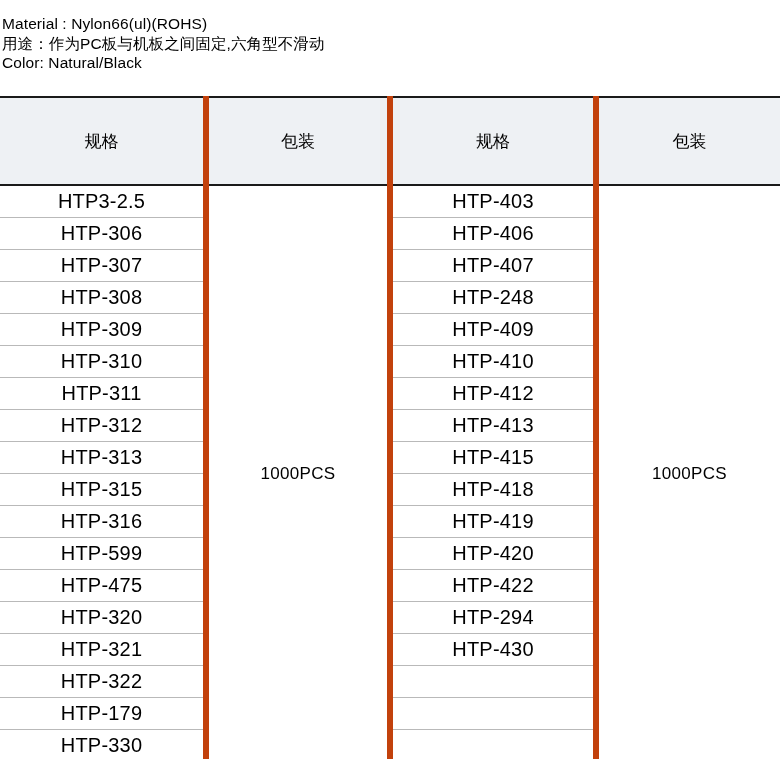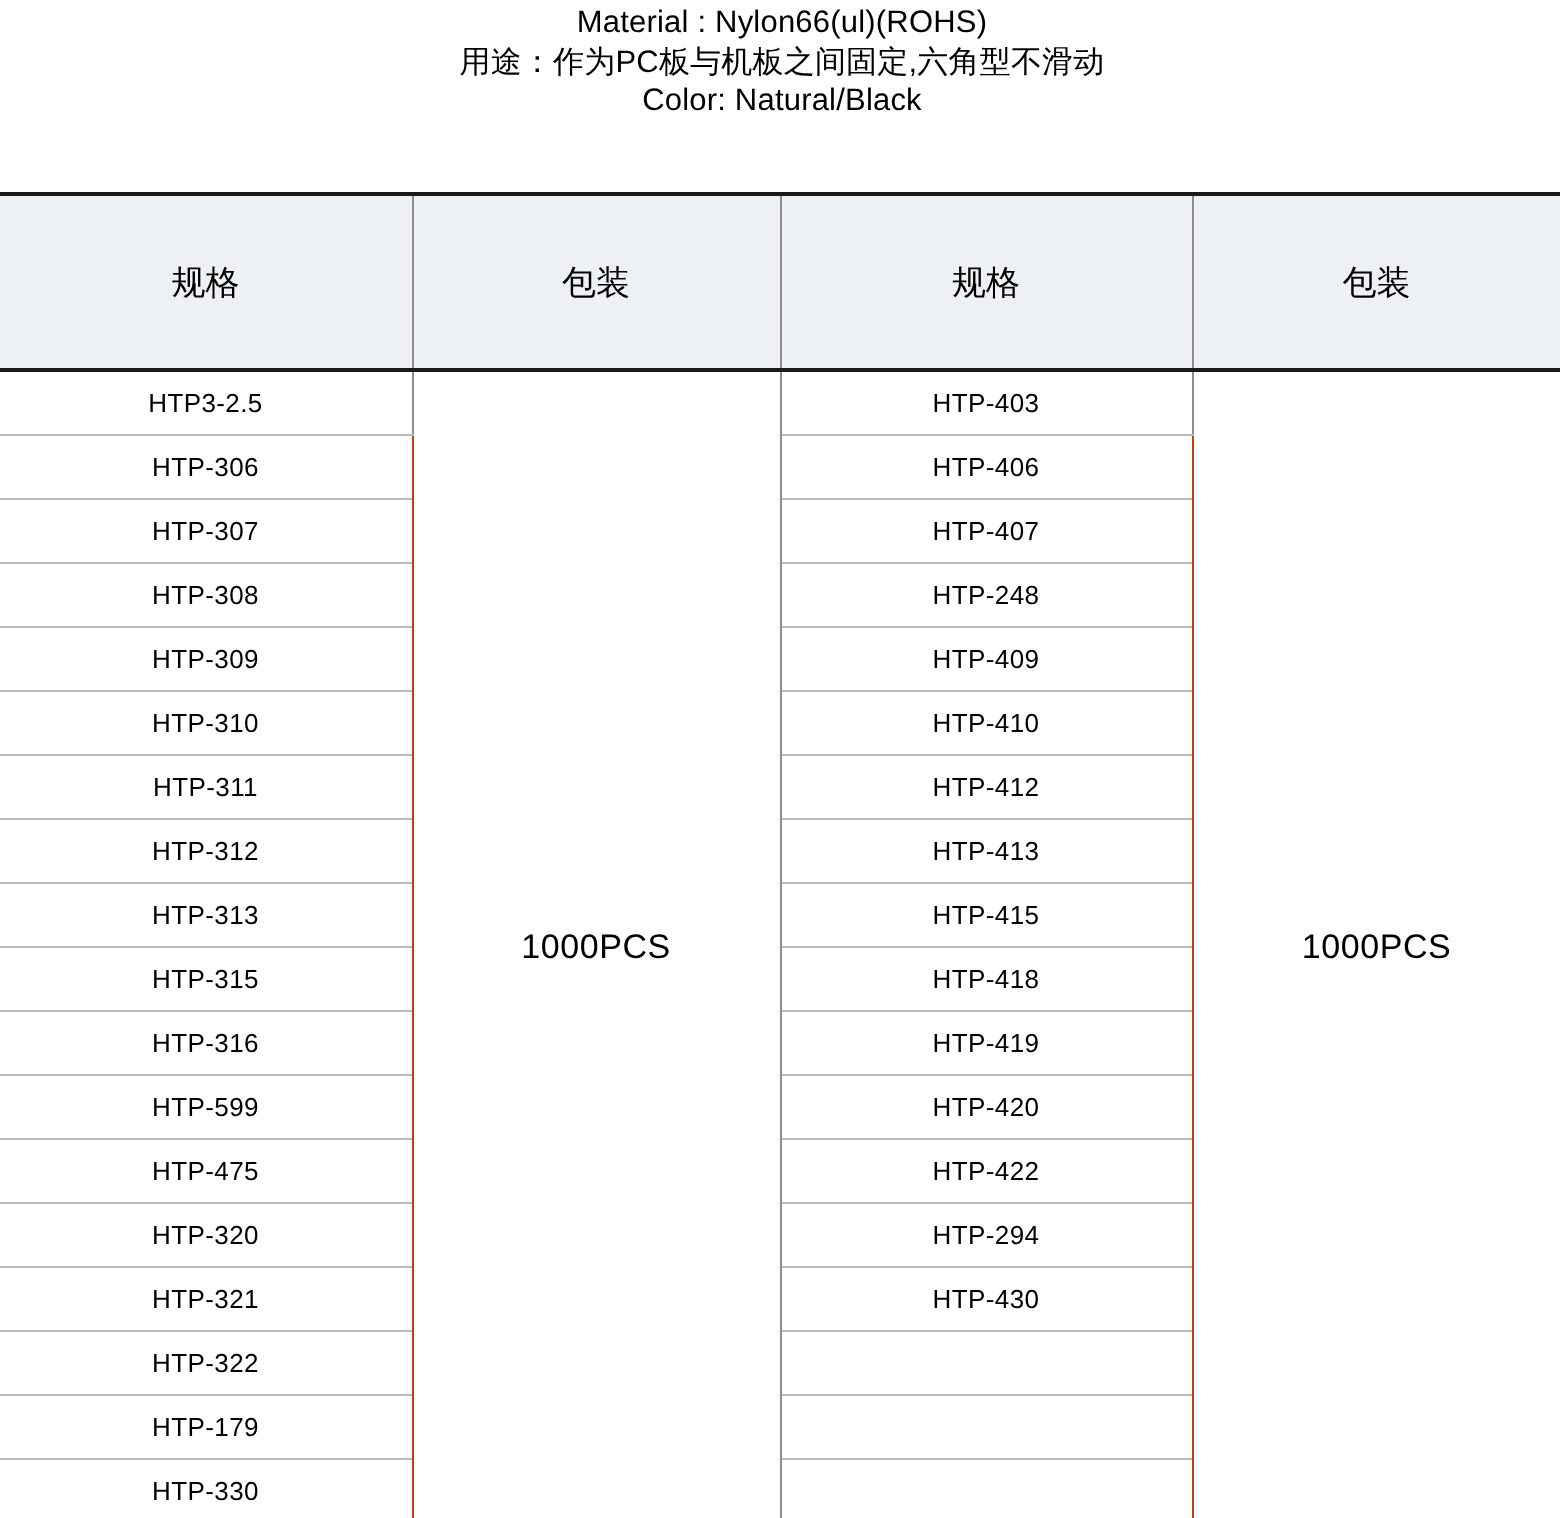--- a/index.html
+++ b/index.html
@@ -14,43 +14,42 @@
     color: #000000;
     overflow: hidden;
   }
   .page {
     position: relative;
     width: 780px;
     height: 759px;
     box-sizing: border-box;
   }
   .specs {
-    padding: 2px 0 0 2px;
-    text-align: center;
+    padding: 14px 0 0 2px;
   }
   .spec-line {
     font-size: 15.5px;
     line-height: 19.5px;
     white-space: nowrap;
     letter-spacing: 0.1px;
   }
   .table-wrap {
     position: absolute;
     left: 0;
     top: 96px;
     width: 780px;
   }
   table.spec-table {
     border-collapse: collapse;
     width: 780px;
     table-layout: fixed;
   }
   table.spec-table th,
   table.spec-table td {
-    border-left: 1px solid #c2410c;
+    border-left: 6px solid #c2410c;
     border-right: 1px solid #8d8d8d;
     padding: 0;
     text-align: center;
     vertical-align: middle;
   }
   table.spec-table tr.header-row th {
     background: #eef1f4;
     height: 86px;
     font-size: 17px;
     font-weight: normal;
@@ -60,21 +59,21 @@
   table.spec-table th:first-child,
   table.spec-table td:first-child {
     border-left: none;
   }
   table.spec-table th:last-child,
   table.spec-table td:last-child {
     border-right: none;
   }
   td.model-cell {
     height: 31px;
-    font-size: 13px;
+    font-size: 20px;
     border-bottom: 1px solid #b9b9b9;
     letter-spacing: 0.2px;
   }
   td.model-cell.last-row {
     border-bottom: 2px solid #1a1a1a;
   }
   td.pack-cell {
     font-size: 17px;
     border-bottom: 2px solid #1a1a1a;
     letter-spacing: 0.3px;

